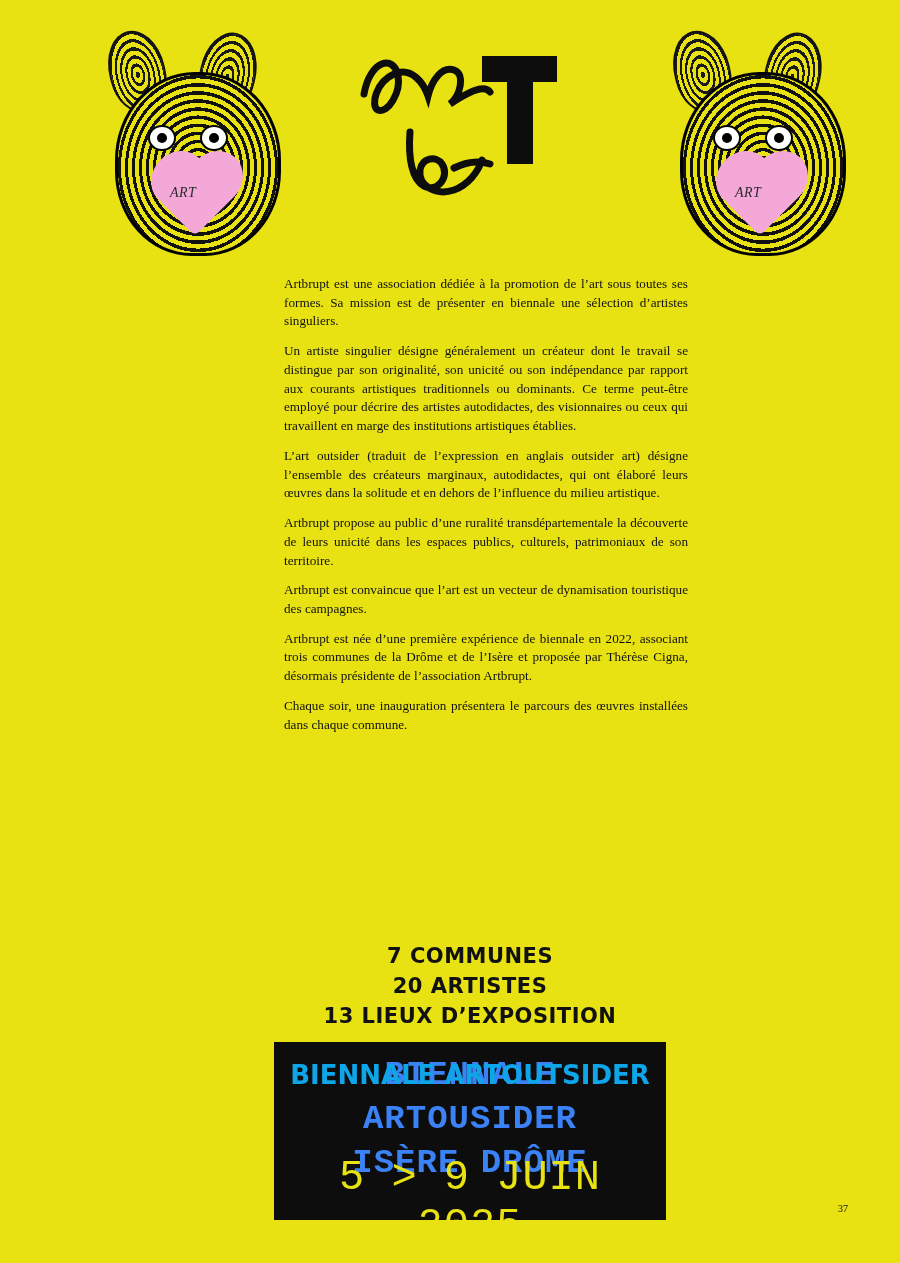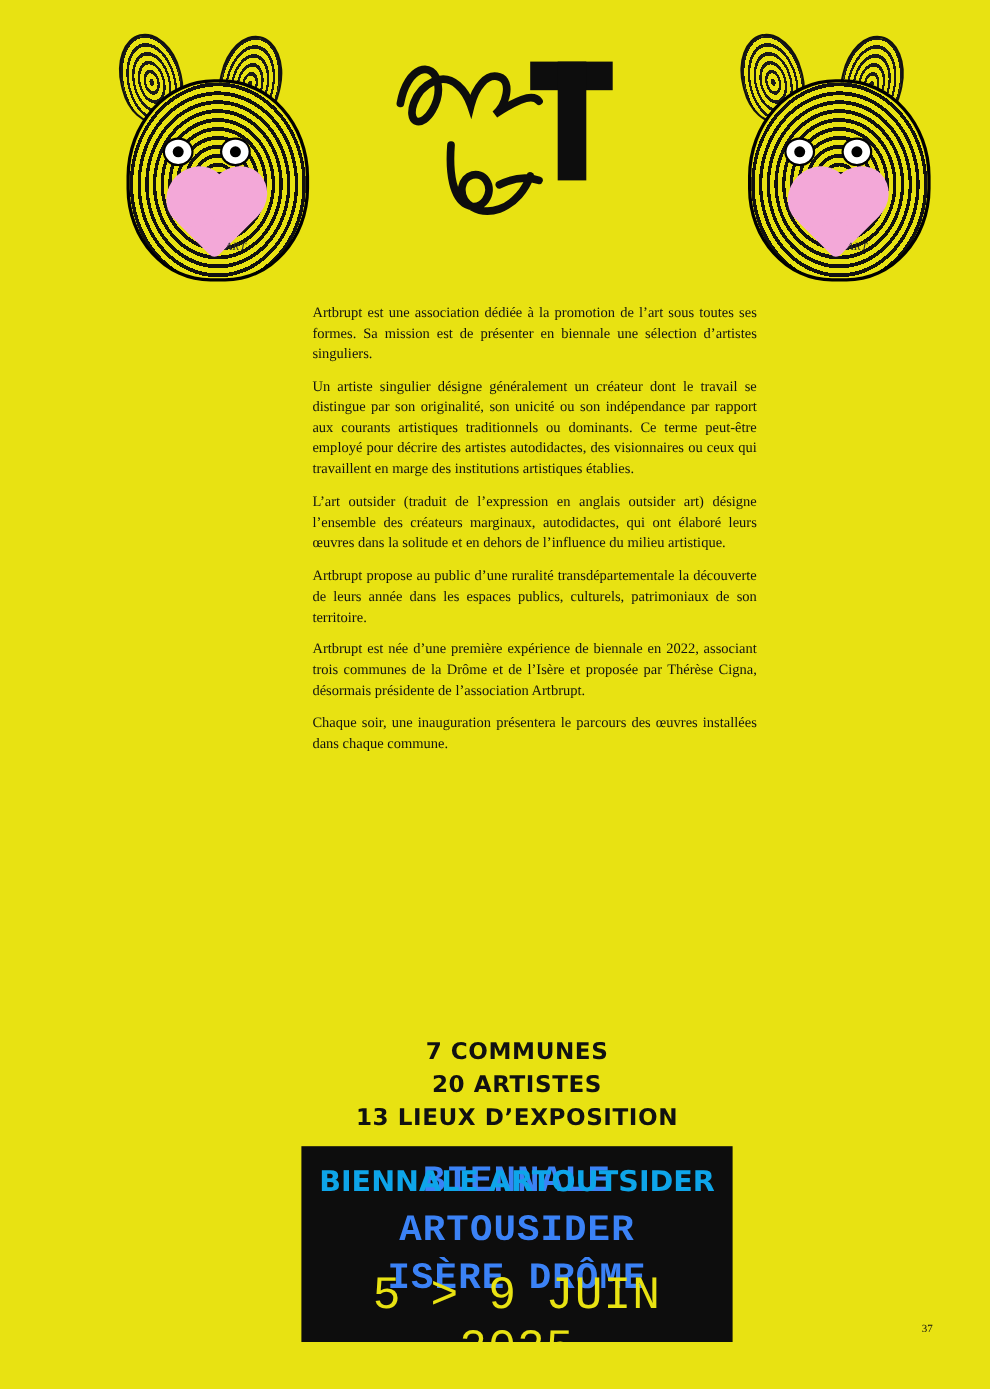--- a/index.html
+++ b/index.html
@@ -104,28 +104,27 @@
     background: #f3a8d8;
     border-radius: 50%;
   }
   .heart::before { top: -26px; left: 0; }
   .heart::after { left: 26px; top: 0; }
   .heart-label {
     position: absolute;
     left: 52px;
     top: 110px;
     width: 54px;
-    text-align: right;
+    text-align: left;
     font-family: "Liberation Serif", serif;
     font-style: italic;
-    font-size: 10px;
+    font-size: 14px;
     color: #2b2b2b;
     z-index: 4;
     letter-spacing: .5px;
-    margin-top: 34px;
   }
 
   .logo-mark {
     position: absolute;
     left: 350px;
     top: 40px;
     width: 240px;
     height: 170px;
   }
 
@@ -266,21 +265,22 @@
         <path d="M60,92 C58,118 62,140 74,146 C88,153 100,136 92,124 C86,115 72,118 70,130 C68,146 86,156 104,150 C118,145 128,132 132,120" fill="none" stroke="#0d0d0d" stroke-width="7" stroke-linecap="round"></path>
         <path d="M104,128 C116,122 128,120 140,124" fill="none" stroke="#0d0d0d" stroke-width="7" stroke-linecap="round"></path>
       </svg>
     </div>
   </div>
 
   <div class="body-text">
     <p>Artbrupt est une association dédiée à la promotion de l’art sous toutes ses formes. Sa mission est de présenter en biennale une sélection d’artistes singuliers.</p>
     <p>Un artiste singulier désigne généralement un créateur dont le travail se distingue par son originalité, son unicité ou son indépendance par rapport aux courants artistiques traditionnels ou dominants. Ce terme peut-être employé pour décrire des artistes autodidactes, des visionnaires ou ceux qui travaillent en marge des institutions artistiques établies.</p>
     <p>L’art outsider (traduit de l’expression en anglais outsider art) désigne l’ensemble des créateurs marginaux, autodidactes, qui ont élaboré leurs œuvres dans la solitude et en dehors de l’influence du milieu artistique.</p>
-    <p>Artbrupt propose au public d’une ruralité transdépartementale la découverte de leurs année dans les espaces publics, culturels, patrimoniaux de son territoire.</p>
+    <p>Artbrupt propose au public d’une ruralité transdépartementale la découverte de leurs unicité dans les espaces publics, culturels, patrimoniaux de son territoire.</p>
+    <p>Artbrupt est convaincue que l’art est un vecteur de dynamisation touristique des campagnes.</p>
     <p>Artbrupt est née d’une première expérience de biennale en 2022, associant trois communes de la Drôme et de l’Isère et proposée par Thérèse Cigna, désormais présidente de l’association Artbrupt.</p>
     <p>Chaque soir, une inauguration présentera le parcours des œuvres installées dans chaque commune.</p>
   </div>
 
   <div class="stats">
     <div>7 COMMUNES</div>
     <div>20 ARTISTES</div>
     <div>13 LIEUX D’EXPOSITION</div>
   </div>
 

